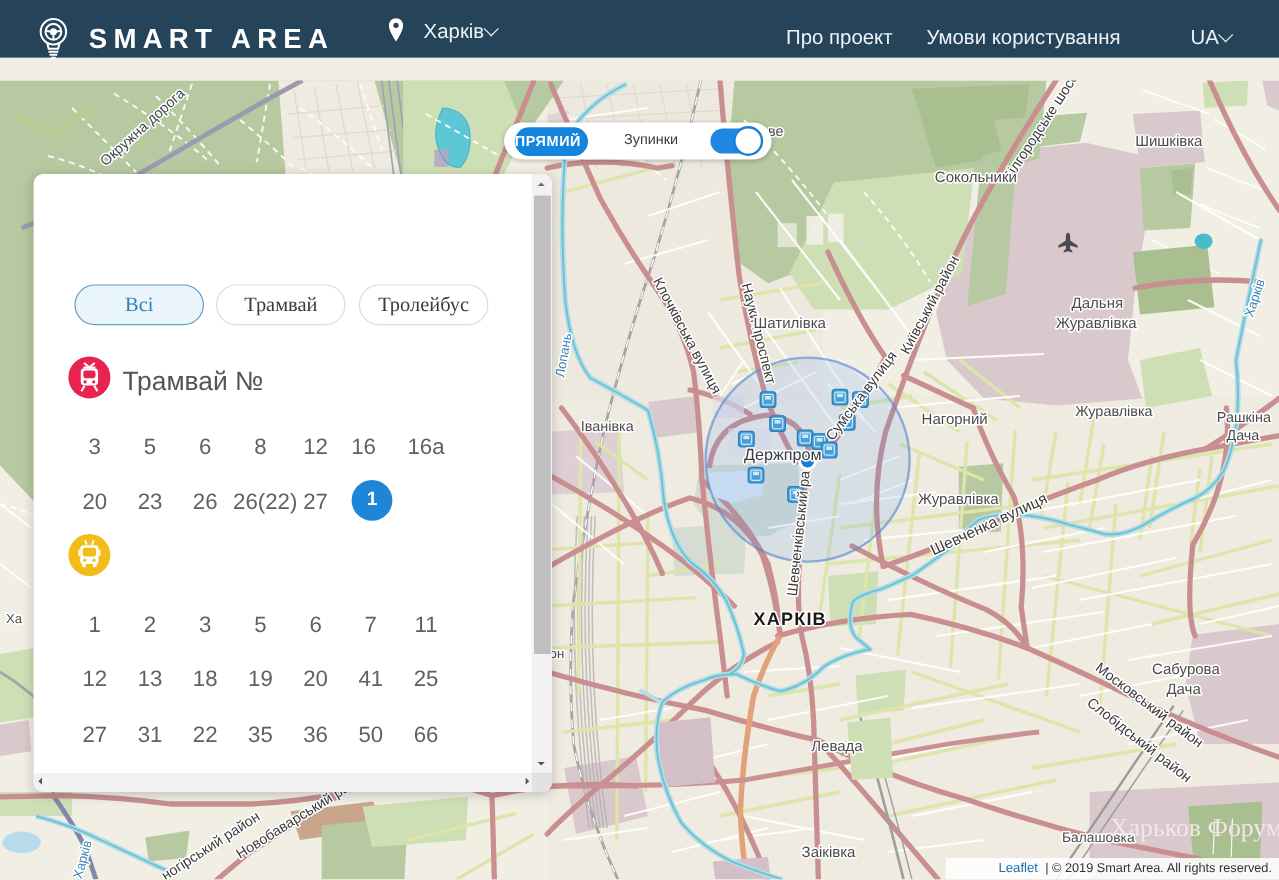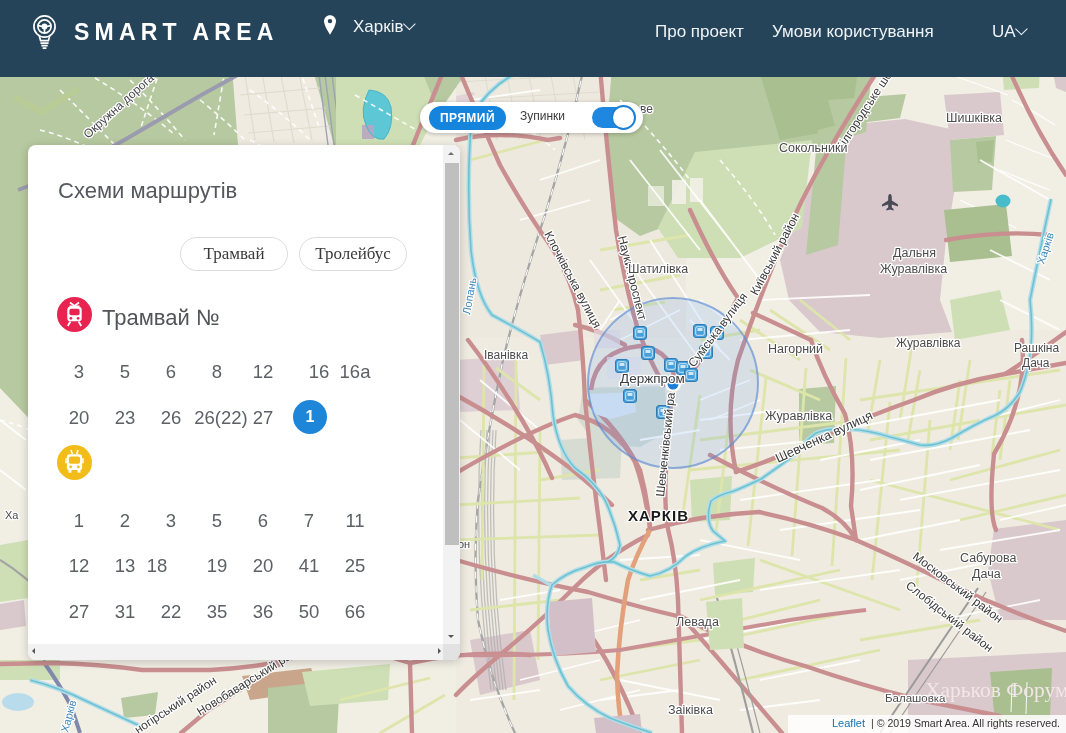--- a/index.html
+++ b/index.html
@@ -1,28 +1,28 @@
 <!DOCTYPE html>
 <html><head>
 <meta charset="utf-8">
 <style>
 html,body{margin:0;padding:0}
 body{width:1066px;height:733px;overflow:hidden;position:relative;font-family:"Liberation Sans",sans-serif;background:#f0ede4}
 #map{position:absolute;left:0;top:67px;width:1066px;height:666px}
 
-#hdr{position:absolute;left:0;top:0;width:1066px;height:77px;background:#264459;z-index:20}
+#hdr{position:absolute;left:0;top:0;width:1066px;height:48px;background:#264459;z-index:20}
 #logo{position:absolute;left:30px;top:15px;width:29px;height:38px}
 #brand{position:absolute;left:74px;top:19px;color:#fff;font-size:23px;font-weight:bold;letter-spacing:5.2px;white-space:nowrap}
 #loc{position:absolute;left:324px;top:15px;color:#eef3f7;font-size:17px}
 #loc .pin{display:inline-block;vertical-align:-3px;margin-right:17px}
 #nav{position:absolute;left:0;top:22px;width:1066px;color:#eef3f7;font-size:17px;white-space:nowrap}
 .chev{display:inline-block;width:8px;height:8px;border-right:1.5px solid #e8eef3;border-bottom:1.5px solid #e8eef3;transform:rotate(45deg) translate(-4px,-1px);margin-left:3px}
 
 #tbar{position:absolute;left:420px;top:102px;width:223px;height:31px;background:#fff;border-radius:16px;box-shadow:0 1px 4px rgba(0,0,0,.25);z-index:15}
-#btnP{position:absolute;left:9px;top:4px;width:77px;height:24px;background:#1484dd;border-radius:12px;color:#fff;font-size:12px;font-weight:bold;letter-spacing:.5px;text-align:center;line-height:24px}
+#btnP{position:absolute;left:9px;top:4px;width:61px;height:24px;background:#1484dd;border-radius:12px;color:#fff;font-size:12px;font-weight:bold;letter-spacing:.5px;line-height:24px}
 #tbar .zup{position:absolute;left:100px;top:7px;font-size:12px;color:#3b3b3b}
 #sw{position:absolute;left:172px;top:5px;width:43px;height:21px;background:#1e88e0;border-radius:11px}
 #sw .knob{position:absolute;right:-1px;top:-2px;width:25px;height:25px;background:#fff;border:2px solid #1b7fd6;border-radius:50%;box-sizing:border-box}
 
 #panel{position:absolute;left:28px;top:145px;width:432px;height:515px;background:#fff;border-radius:8px;box-shadow:0 2px 10px rgba(0,0,0,.2);z-index:10;overflow:hidden}
 #ptitle{position:absolute;left:30px;top:33px;font-size:22px;color:#54585d}
 .fbtn{position:absolute;top:92px;width:108px;height:34px;border-radius:17px;box-sizing:border-box;text-align:center;font-family:"Liberation Serif",serif;font-size:17px;line-height:32px}
 #fb1{left:34px;background:#e9f4fb;border:1px solid #5ca0c9;color:#2f80b8}
 #fb2{left:152px;background:#fff;border:1px solid #dcdcdc;color:#3a3a3a}
 #fb3{left:271px;background:#fff;border:1px solid #dcdcdc;color:#3a3a3a}
@@ -438,21 +438,21 @@
 
 <div id="tbar">
   <div id="btnP">ПРЯМИЙ</div>
   <div class="zup">Зупинки</div>
   <div id="sw">
       <div class="knob"></div>
     </div>
 </div>
 
 <div id="panel">
-  <div id="ptitle">Схеми маршрутів</div>
+  <div class="fbtn" id="fb1">Всі</div>
   <div class="fbtn" id="fb2">Трамвай</div>
   <div class="fbtn" id="fb3">Тролейбус</div>
 
   <div class="sic" style="top:152px;background:#e92350">
     <svg width="35" height="35" viewBox="0 0 35 35">
         <g fill="none" stroke="#fff" stroke-width="1.6">
           <path d="M13,5.5 L17.5,9 L22,5.5"></path>
           <path d="M12.5,9.3 L22.5,9.3"></path>
         </g>
         <rect x="10.3" y="9.8" width="14.4" height="14.4" rx="3" fill="#fff"></rect>
@@ -465,21 +465,21 @@
         <circle cx="21.1" cy="21.3" r="1.35" fill="#e92350"></circle>
       </svg>
   </div>
   <div class="shead" style="top:160px">Трамвай №</div>
   <div class="nrow" style="top:216px">
       <b style="left:51px">3</b>
       <b style="left:97px">5</b>
       <b style="left:143px">6</b>
       <b style="left:189px">8</b>
       <b style="left:235px">12</b>
-      <b style="left:291px">16</b>
+      <b style="left:275px">16</b>
       <b style="left:327px">16а</b>
     </div>
   <div class="nrow" style="top:262px">
       <b style="left:51px">20</b>
       <b style="left:97px">23</b>
       <b style="left:143px">26</b>
       <b style="left:193px">26(22)</b>
       <b style="left:235px">27</b>
     </div>
   <div id="selc">1</div>
@@ -505,21 +505,21 @@
       <b style="left:97px">2</b>
       <b style="left:143px">3</b>
       <b style="left:189px">5</b>
       <b style="left:235px">6</b>
       <b style="left:281px">7</b>
       <b style="left:327px">11</b>
     </div>
   <div class="nrow" style="top:410px">
       <b style="left:51px">12</b>
       <b style="left:97px">13</b>
-      <b style="left:129px">18</b>
+      <b style="left:143px">18</b>
       <b style="left:189px">19</b>
       <b style="left:235px">20</b>
       <b style="left:281px">41</b>
       <b style="left:327px">25</b>
     </div>
   <div class="nrow" style="top:456px">
       <b style="left:51px">27</b>
       <b style="left:97px">31</b>
       <b style="left:143px">22</b>
       <b style="left:189px">35</b>

